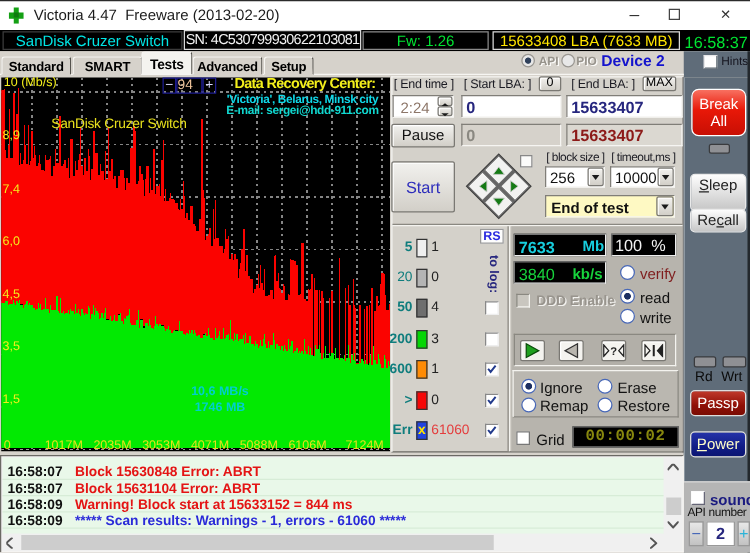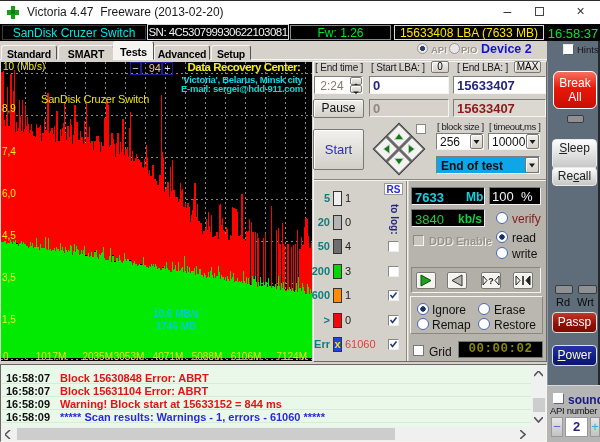--- a/index.html
+++ b/index.html
@@ -79,30 +79,30 @@
 <div class="abs" style="left:3px;top:61px;color:#f3ef1b;font-size:10px">10 (Mb/s)</div>
 <div class="abs" style="left:2px;top:103px;color:#f3ef1b;font-size:10px">8,9</div>
 <div class="abs" style="left:2px;top:146px;color:#f3ef1b;font-size:10px">7,4</div>
 <div class="abs" style="left:2px;top:188px;color:#f3ef1b;font-size:10px">6,0</div>
 <div class="abs" style="left:2px;top:230px;color:#f3ef1b;font-size:10px">4,5</div>
 <div class="abs" style="left:2px;top:272px;color:#f3ef1b;font-size:10px">3,5</div>
 <div class="abs" style="left:2px;top:314px;color:#f3ef1b;font-size:10px">1,5</div>
 <div class="abs" style="left:41px;top:93px;color:#e8e11c;font-size:11px;letter-spacing:-0.2px">SanDisk Cruzer Switch</div>
 <div class="abs" style="left:130px;top:62px;width:54px;height:13px"></div>
 <div class="abs" style="left:130px;top:62px;width:11px;height:13px;border:1px solid #1d1d90;color:#d8d8ff;font-size:11px;text-align:center;line-height:11px">−</div>
-<div class="abs" style="left:141px;top:62px;width:21px;height:13px;border:1px solid #1d1d90;color:#efc49a;font-size:11px;text-align:right;line-height:11px">94</div>
+<div class="abs" style="left:141px;top:62px;width:21px;height:13px;border:1px solid #1d1d90;color:#efc49a;font-size:11px;text-align:left;line-height:11px">94</div>
 <div class="abs" style="left:162px;top:62px;width:11px;height:13px;border:1px solid #1d1d90;color:#d8d8ff;font-size:11px;text-align:center;line-height:11px">+</div>
 <div class="abs" style="left:182px;top:61px;width:124px;text-align:center;color:#f3ef1b;font-size:11.5px;font-weight:bold;white-space:nowrap;letter-spacing:-0.5px">Data Recovery Center:</div>
 <div class="abs" style="left:178px;top:74px;width:128px;text-align:center;color:#10d8e8;font-size:9.5px;font-weight:bold;white-space:nowrap;letter-spacing:-0.3px">'Victoria', Belarus, Minsk city</div>
 <div class="abs" style="left:178px;top:83px;width:128px;text-align:center;color:#10d8d0;font-size:9.5px;font-weight:bold;white-space:nowrap;letter-spacing:-0.3px">E-mail: sergei@hdd-911.com</div>
 <div class="abs" style="left:140px;top:308px;width:72px;text-align:center;color:#00cfcf;font-size:10px;font-weight:bold">10,6 MB/s</div>
 <div class="abs" style="left:140px;top:321px;width:72px;text-align:center;color:#00cfcf;font-size:10px;font-weight:bold">1746 MB</div>
 <div class="abs" style="left:3px;top:351px;color:#e8e11c;font-size:10px">0</div>
 <div class="abs" style="left:28px;top:351px;width:46px;text-align:center;color:#e8e11c;font-size:10px">1017M</div>
-<div class="abs" style="left:67px;top:351px;width:46px;text-align:right;color:#e8e11c;font-size:10px">2035M</div>
+<div class="abs" style="left:67px;top:351px;width:46px;text-align:center;color:#e8e11c;font-size:10px">2035M</div>
 <div class="abs" style="left:106px;top:351px;width:46px;text-align:center;color:#e8e11c;font-size:10px">3053M</div>
 <div class="abs" style="left:145px;top:351px;width:46px;text-align:center;color:#e8e11c;font-size:10px">4071M</div>
 <div class="abs" style="left:184px;top:351px;width:46px;text-align:center;color:#e8e11c;font-size:10px">5088M</div>
 <div class="abs" style="left:223px;top:351px;width:46px;text-align:center;color:#e8e11c;font-size:10px">6106M</div>
 <div class="abs" style="left:261px;top:351px;width:46px;text-align:right;color:#e8e11c;font-size:10px">7124M</div>
 
 <div class="abs" style="left:313px;top:61px;width:234px;height:301px;background:#d4d1ca;border:1px solid;border-color:#f6f5f2 #6b6964 #6b6964 #f6f5f2"></div>
 
 <div class="abs lab" style="left:315px;top:62px">[ End time ]</div>
 <div class="abs lab" style="left:371px;top:62px">[ Start LBA: ]</div>
@@ -140,32 +140,32 @@
 <div class="abs lab" style="left:437px;top:121px;font-size:9.5px;letter-spacing:-0.4px">[ block size ]</div>
 <div class="abs lab" style="left:489px;top:121px;font-size:9.5px;letter-spacing:-0.4px">[ timeout,ms ]</div>
 <div class="abs sunk" style="left:436px;top:133px;width:48px;height:17px;background:#fff;font-size:12px;color:#111;padding:1px 0 0 3px">256</div>
 <div class="abs btn3" style="left:470px;top:134px;width:13px;height:15px"><svg width="11" height="13">
       <path d="M2.5 5 L8.5 5 L5.5 9 Z" fill="#1a1a1a"></path>
     </svg></div>
 <div class="abs sunk" style="left:488px;top:133px;width:52px;height:17px;background:#fff;font-size:12px;color:#111;padding:1px 16px 0 3px">10000</div>
 <div class="abs btn3" style="left:526px;top:134px;width:13px;height:15px"><svg width="11" height="13">
       <path d="M2.5 5 L8.5 5 L5.5 9 Z" fill="#1a1a1a"></path>
     </svg></div>
-<div class="abs sunk" style="left:436px;top:156px;width:104px;height:18px;background:#0ea5e9;font-size:12px;font-weight:bold;color:#111;padding:2px 0 0 4px">End of test</div>
+<div class="abs sunk" style="left:436px;top:156px;width:104px;height:18px;background:#fef9c3;font-size:12px;font-weight:bold;color:#111;padding:2px 0 0 4px">End of test</div>
 <div class="abs btn3" style="left:525px;top:157px;width:14px;height:16px"><svg width="12" height="14">
       <path d="M3 5.5 L9 5.5 L6 9.5 Z" fill="#1a1a1a"></path>
     </svg></div>
 
 <div class="abs" style="left:314px;top:179px;width:232px;height:2px;border-top:1px solid #8a8881;border-bottom:1px solid #f4f3ef"></div>
 
 <div class="abs" style="left:406px;top:181px;width:2px;height:180px;border-left:1px solid #8a8881;border-right:1px solid #f4f3ef"></div>
 <div class="abs" style="left:308px;top:192px;width:22px;text-align:right;color:#0f7d7d;font-weight:bold;font-size:11px">5</div>
 <div class="abs" style="left:333px;top:191px;width:9px;height:15px;background:#efefef;border:1px solid #333"></div>
 <div class="abs" style="left:345px;top:192px;color:#222;font-size:11px">1</div>
-<div class="abs" style="left:308px;top:216px;width:22px;text-align:right;color:#0f7d7d;font-weight:bold;font-size:11px">20</div>
+<div class="abs" style="left:308px;top:216px;width:22px;text-align:right;color:#0f7d7d;font-weight:normal;font-size:11px">20</div>
 <div class="abs" style="left:333px;top:215px;width:9px;height:15px;background:#b4b4b4;border:1px solid #333"></div>
 <div class="abs" style="left:345px;top:216px;color:#222;font-size:11px">0</div>
 <div class="abs" style="left:308px;top:240px;width:22px;text-align:right;color:#0f7d7d;font-weight:bold;font-size:11px">50</div>
 <div class="abs" style="left:333px;top:239px;width:9px;height:15px;background:#6e6e6e;border:1px solid #333"></div>
 <div class="abs" style="left:345px;top:240px;color:#222;font-size:11px">4</div>
 <div class="cb abs" style="left:388px;top:241px;border-color:#888 #eee #eee #888"></div>
 <div class="abs" style="left:308px;top:265px;width:22px;text-align:right;color:#0f7d7d;font-weight:bold;font-size:11px">200</div>
 <div class="abs" style="left:333px;top:264px;width:9px;height:15px;background:#04d604;border:1px solid #333"></div>
 <div class="abs" style="left:345px;top:265px;color:#222;font-size:11px">3</div>
 <div class="cb abs" style="left:388px;top:266px;border-color:#888 #eee #eee #888"></div>

